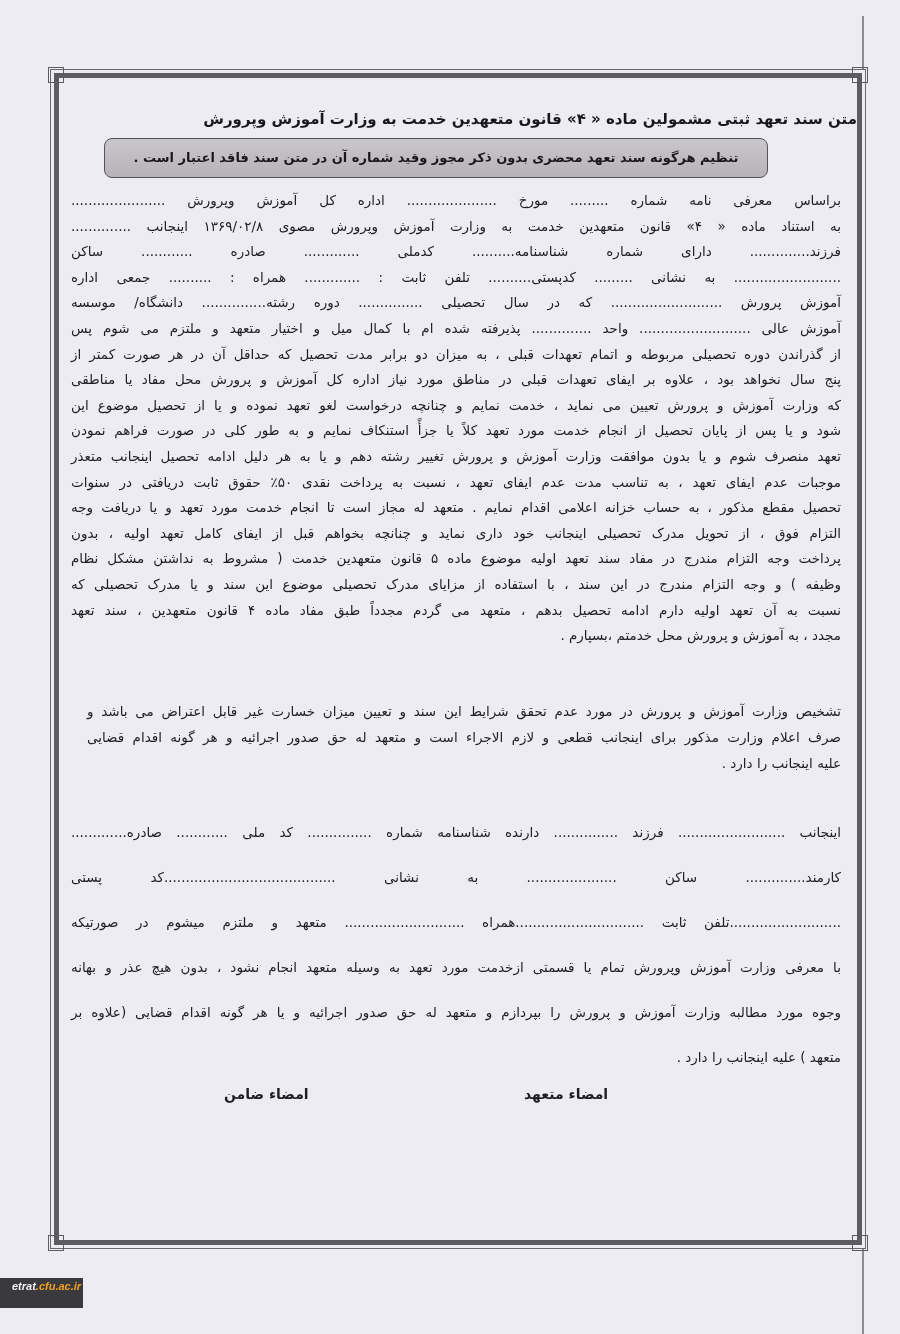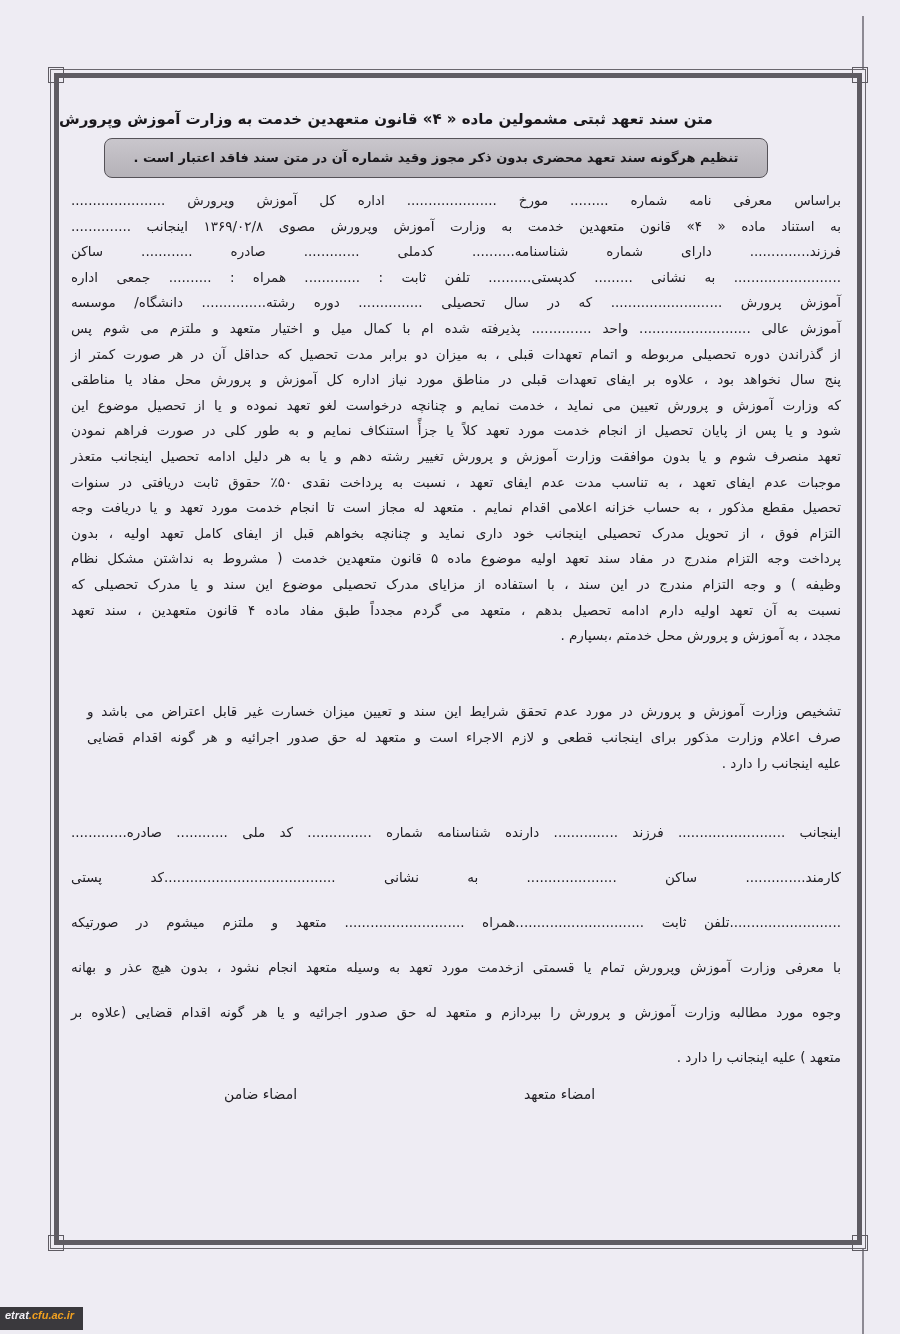--- a/index.html
+++ b/index.html
@@ -21,21 +21,21 @@
   .corner {
     position:absolute; width:14px; height:14px; border:1.5px solid #5e5b62;
   }
   .c-tl { left:-11px; top:-11px; }
   .c-tr { right:-11px; top:-11px; }
   .c-bl { left:-11px; bottom:-11px; }
   .c-br { right:-11px; bottom:-11px; }
 
   .title {
     position:absolute; left:0; right:0; top:32px;
-    text-align:left; direction:rtl;
+    text-align:right; direction:rtl;
     font-weight:bold; font-size:15px; color:#1a181c;
   }
   .notice {
     position:absolute; left:45px; width:662px; top:60px; height:38px;
     border:1.5px solid #555258; border-radius:8px;
     background:linear-gradient(#c9c6cc,#b5b2b8);
     text-align:center; direction:rtl;
     font-weight:bold; font-size:13px; line-height:38px; color:#1a181c;
   }
   .body {
@@ -47,28 +47,28 @@
   .body .last { text-align-last:right; }
   .sec2 { position:absolute; left:28px; right:16px; top:620px; direction:rtl;
     font-size:13.5px; line-height:26px; text-align:justify; text-align-last:justify; }
   .sec2 p { margin:0; }
   .sec2 .last { text-align-last:right; }
   .form { position:absolute; left:12px; right:16px; top:732px; direction:rtl;
     font-size:13.5px; line-height:45px; text-align:justify; text-align-last:justify; }
   .form p { margin:0; }
   .form .last { text-align-last:right; }
   .sign {
-    position:absolute; top:1008px; direction:rtl; font-size:14px; font-weight:normal;text-align:center;
+    position:absolute; top:1008px; direction:rtl; font-size:14px; font-weight:bold;text-align:center;
   }
   .sign-1 { left:465px; }
   .sign-2 { left:165px; }
   .watermark {
-    position:absolute; left:0; top:1307px; width:83px; height:23px;
+    position:absolute; left:0; top:1278px; width:83px; height:30px;
     background:#3a393d; font-weight:bold; font-style:italic;
-    font-size:11px; line-height:17px; padding-left:5px; box-sizing:border-box;
+    font-size:11px; line-height:17px; padding-left:12px; box-sizing:border-box;
     font-family:"Liberation Sans", sans-serif;
   }
   .wm-a { color:#f2f0f5; }
   .wm-b { color:#f0a020; }
 </style>
 </head>
 <body>
 
 <div class="edge-line"></div>
 

